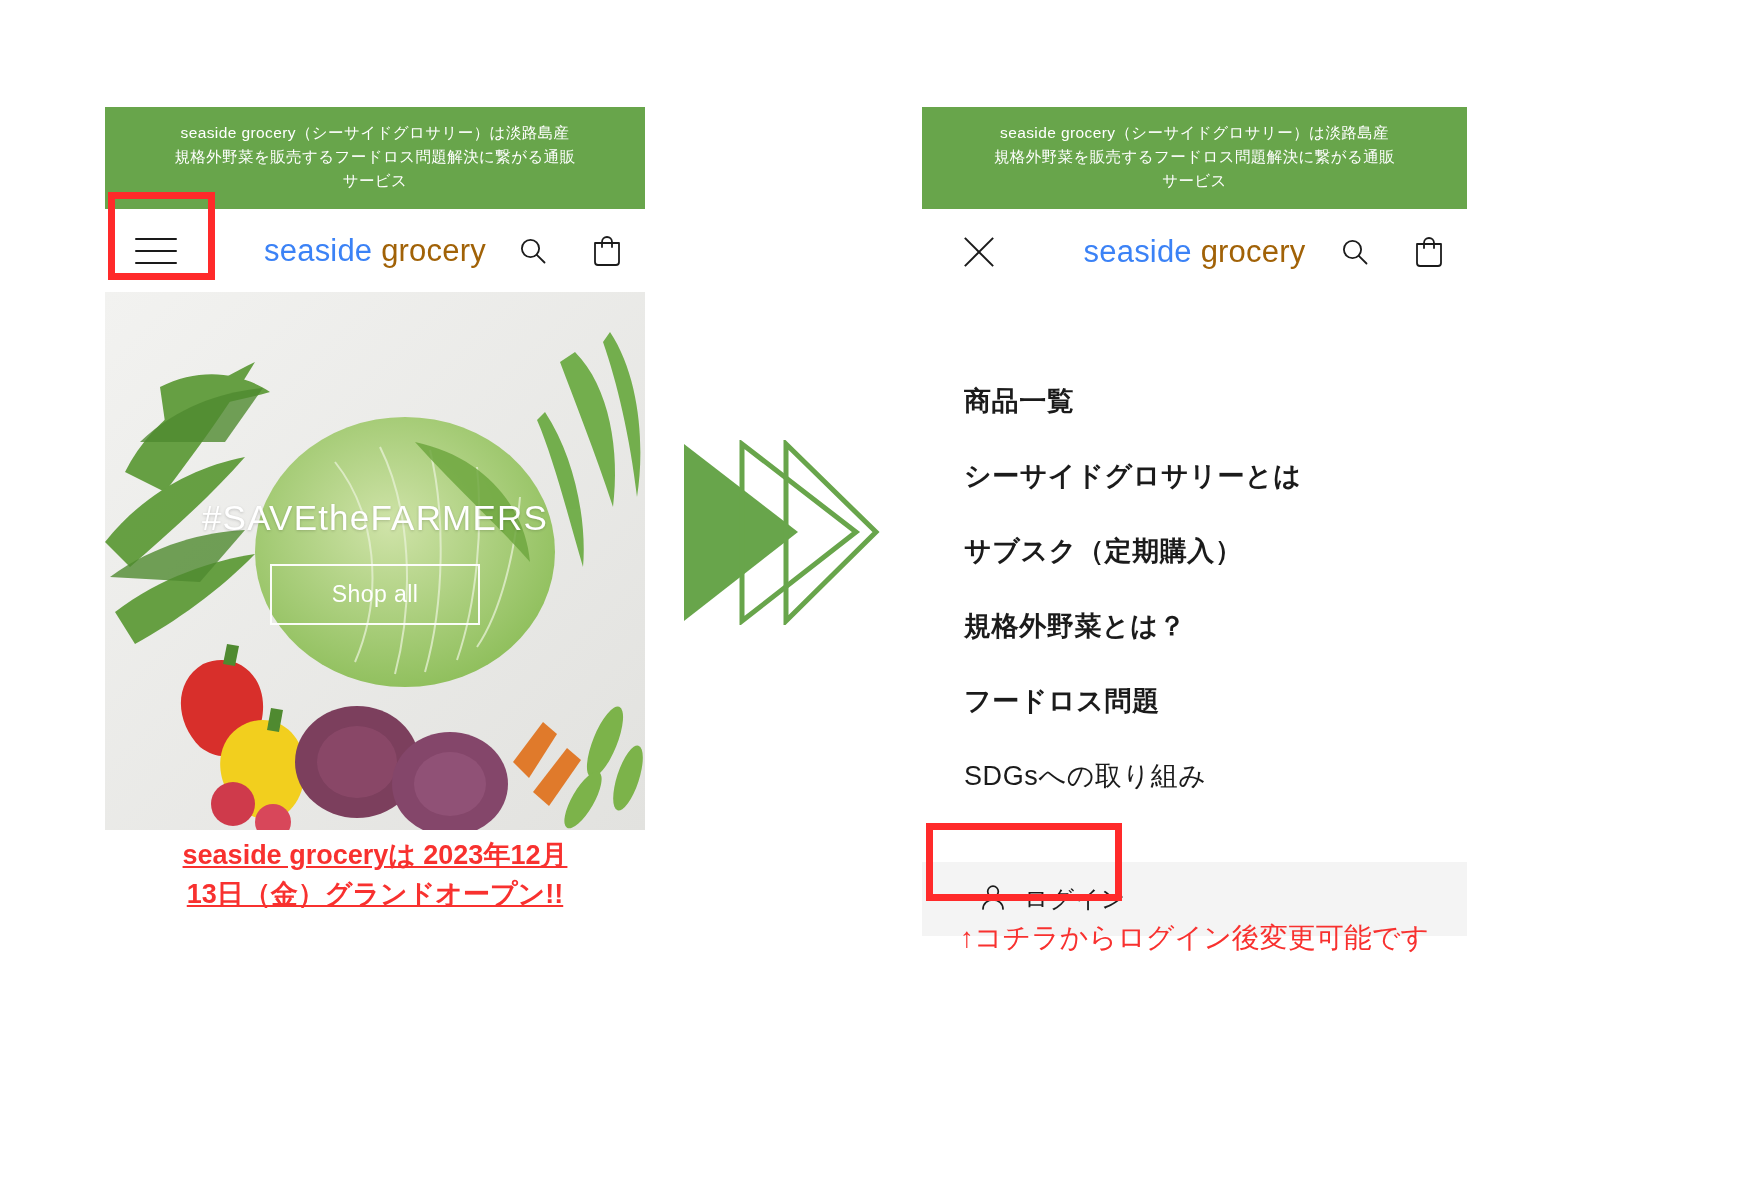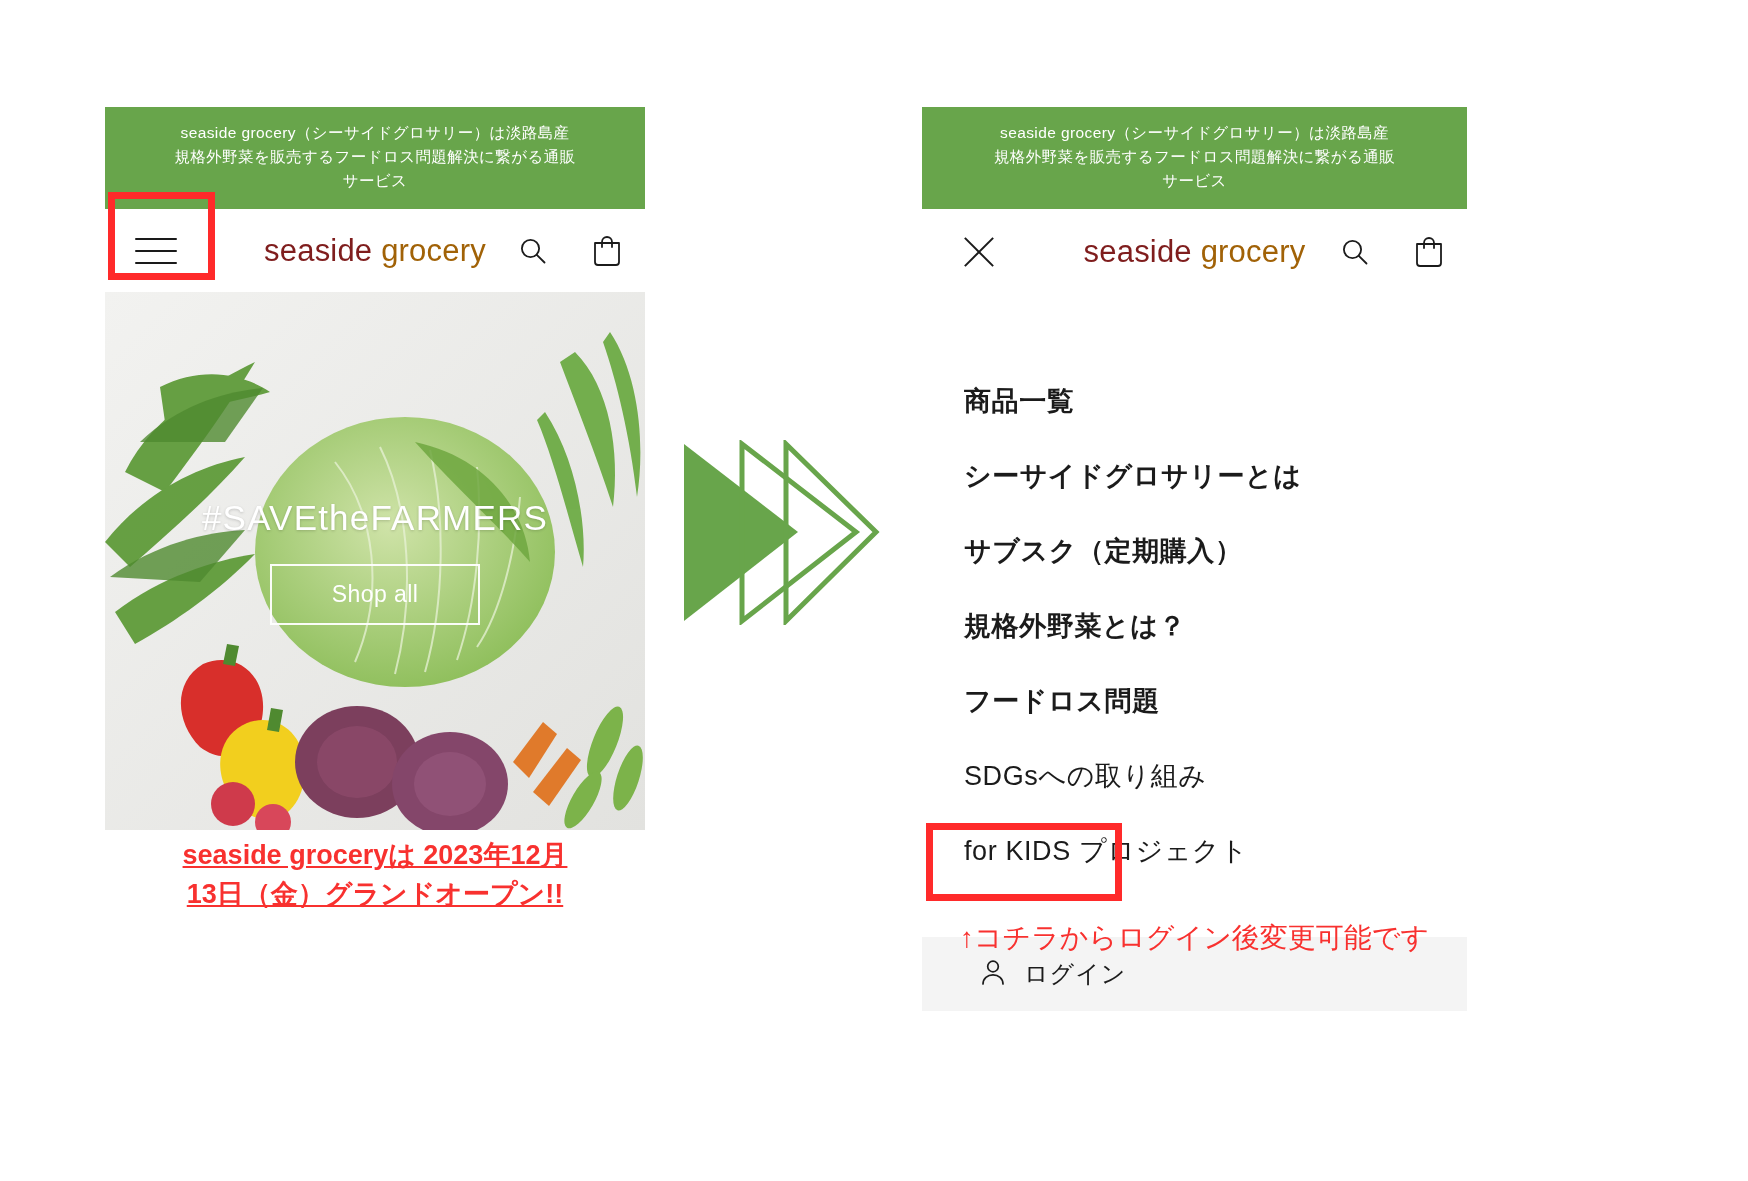--- a/index.html
+++ b/index.html
@@ -42,21 +42,21 @@
   }
   .xmark { width: 40px; height: 40px; position: relative; }
   .xmark i {
     position: absolute; left: 0; top: 19px; width: 40px; height: 2px;
     background: #1a1a1a;
   }
   .xmark i:first-child { transform: rotate(45deg); }
   .xmark i:last-child  { transform: rotate(-45deg); }
 
   .brand { font-size: 31px; letter-spacing: .2px; white-space: nowrap; }
-  .brand .b1 { color: #7f1d1d; text-align: right; }
+  .brand .b1 { color: #3b82f6; text-align: right; }
   .brand .b2 { color: #a16207; }
 
   .icon-btn { display: inline-flex; align-items: center; justify-content: center; }
 
   
   .hero {
     position: relative; overflow: hidden;
     background: #e9e9e7;
   }
   .hero-img { position: absolute; inset: 0; }
@@ -276,21 +276,20 @@
       </div>
     </div>
 
     <div class="drawer-list" style="padding:88px 0 0 42px;">
       <div class="drawer-item" style="margin-bottom:39px;">商品一覧</div>
       <div class="drawer-item" style="margin-bottom:39px;">シーサイドグロサリーとは</div>
       <div class="drawer-item" style="margin-bottom:39px;">サブスク（定期購入）</div>
       <div class="drawer-item" style="margin-bottom:39px;">規格外野菜とは？</div>
       <div class="drawer-item" style="margin-bottom:39px;">フードロス問題</div>
       <div class="drawer-item latin" style="margin-bottom:39px;">SDGsへの取り組み</div>
-      <div class="drawer-item latin" style="margin-bottom:0;">for KIDS プロジェクト</div>
     </div>
 
     <div class="login-bar" style="margin-top:68px; height:74px; padding-left:58px;">
       <span>
         <svg width="26" height="28" viewBox="0 0 26 28" fill="none" stroke="#1b1b1b" stroke-width="1.7">
           <circle cx="13" cy="8.5" r="5.3"></circle>
           <path d="M3 26c0-5.5 4.5-9.2 10-9.2s10 3.7 10 9.2" stroke-linecap="round"></path>
         </svg>
       </span>
       <span class="login-label">ログイン</span>

